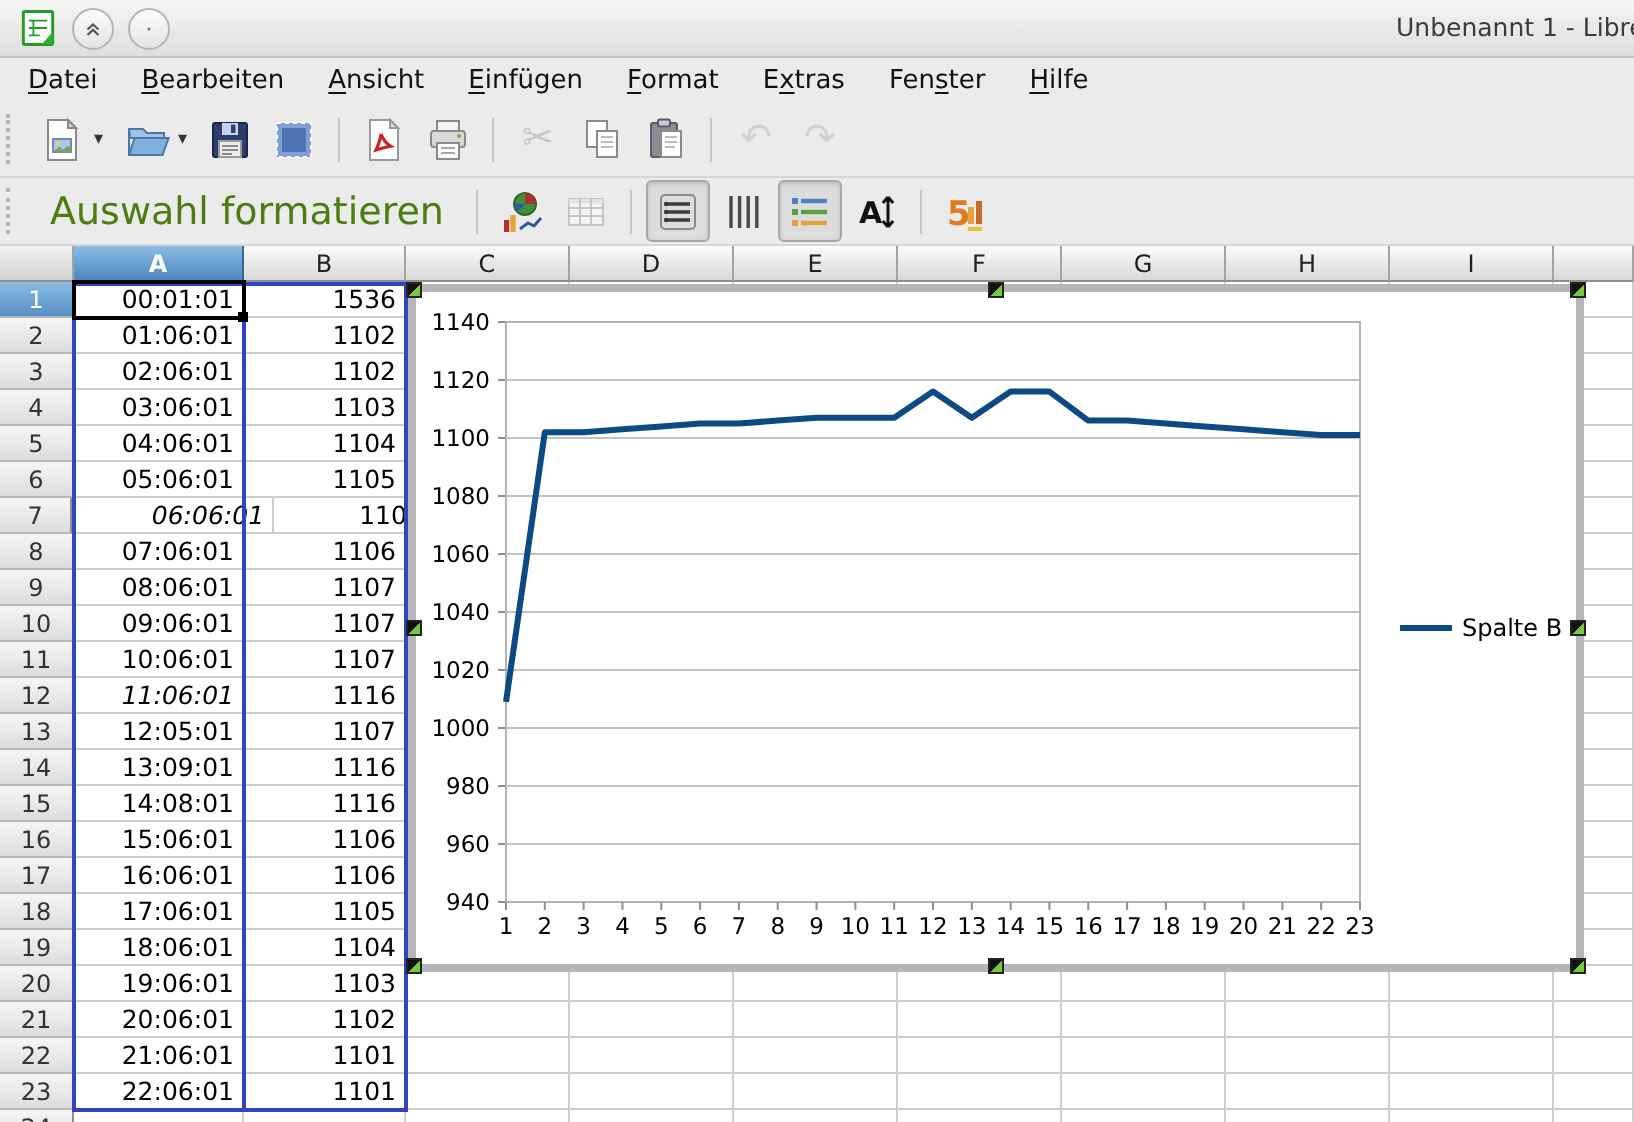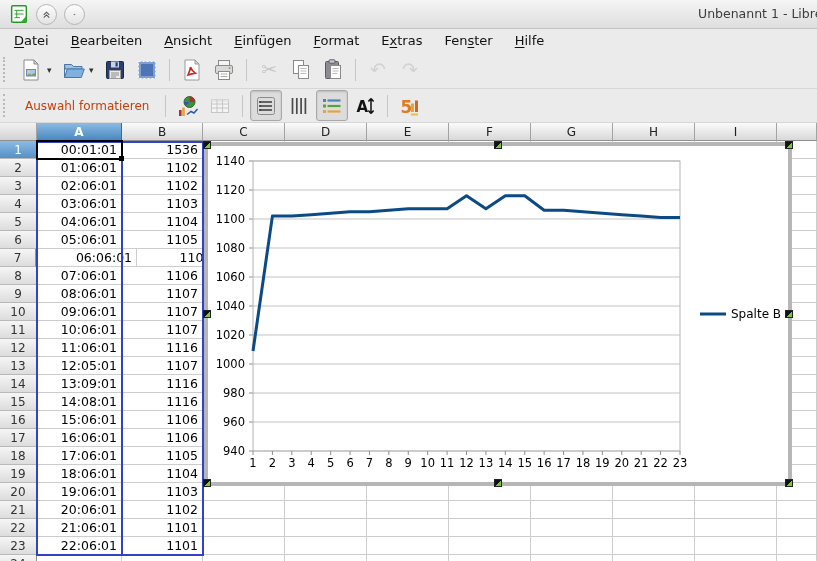--- a/index.html
+++ b/index.html
@@ -27,21 +27,21 @@
   .tbtn .glyph{font-size:19px;line-height:1;}
   .tbtn.pressed{background:#dcdcdc;border:1px solid #a8a8a8;box-shadow:inset 0 1px 2px rgba(0,0,0,.15);}
   .tbtn.disabled{opacity:.45;filter:grayscale(1);}
   .dd{width:10px;height:29px;display:flex;align-items:center;color:#333;}
   .dd::after{content:"▾";font-size:9px;}
   .tsep{width:1px;height:22px;background:#c6c6c6;margin:0 6px;}
   .combo{width:192px;height:23px;background:#fff;border:1px solid #9a9a9a;border-radius:3px;
          display:flex;align-items:center;padding:0 4px 0 8px;font-size:13px;justify-content:space-between;
          box-shadow:inset 0 1px 2px rgba(0,0,0,.08);margin-left:2px;}
   .combo .chev{color:#444;font-size:11px;}
-  .fmtbtn{padding:3px 10px;font-size:12px;color:#c2410c;border-radius:3px;}
+  .fmtbtn{padding:3px 10px;font-size:19px;color:#4d7c0f;border-radius:3px;}
   
   .sheet{position:relative;width:817px;height:439px;background:#fff;overflow:hidden;}
   .colheaders{display:flex;height:18px;}
   .ch,.corner{box-sizing:border-box;background:linear-gradient(#fbfbfb,#d8d8d8);
       border-right:1px solid #a3a3a3;border-bottom:1px solid #8f8f8f;
       font-size:12px;color:#222;display:flex;align-items:center;justify-content:center;}
   .corner{width:37px;background:linear-gradient(#f2f2f2,#d2d2d2);}
   .ch.sel{background:linear-gradient(#8cbbe4,#4a88c0);color:#fff;font-weight:bold;border-right:1px solid #39679b;}
   .row{display:flex;height:18px;}
   .rh{box-sizing:border-box;width:37px;background:linear-gradient(#f6f6f6,#dcdcdc);
@@ -333,21 +333,21 @@
         <div class="cell empty" style="width: 82px;"></div>
         <div class="cell empty" style="width: 82px;"></div>
         <div class="cell empty" style="width: 82px;"></div>
         <div class="cell empty" style="width: 82px;"></div>
         <div class="cell empty" style="width: 82px;"></div>
         <div class="cell empty" style="width: 82px;"></div>
         <div class="cell empty" style="width: 40px;"></div>
       </div>
       <div class="row">
         <div class="rh">7</div>
-        <div class="cell" style="width: 103px;">06:06:01</div>
+        <div class="cell" style="width: 103px; font-style: italic;">06:06:01</div>
         <div class="cell" style="width: 81px;">1105</div>
         <div class="cell empty" style="width: 82px;"></div>
         <div class="cell empty" style="width: 82px;"></div>
         <div class="cell empty" style="width: 82px;"></div>
         <div class="cell empty" style="width: 82px;"></div>
         <div class="cell empty" style="width: 82px;"></div>
         <div class="cell empty" style="width: 82px;"></div>
         <div class="cell empty" style="width: 82px;"></div>
         <div class="cell empty" style="width: 40px;"></div>
       </div>
@@ -398,21 +398,21 @@
         <div class="cell empty" style="width: 82px;"></div>
         <div class="cell empty" style="width: 82px;"></div>
         <div class="cell empty" style="width: 82px;"></div>
         <div class="cell empty" style="width: 82px;"></div>
         <div class="cell empty" style="width: 82px;"></div>
         <div class="cell empty" style="width: 82px;"></div>
         <div class="cell empty" style="width: 40px;"></div>
       </div>
       <div class="row">
         <div class="rh">12</div>
-        <div class="cell" style="width: 85px;">11:06:01</div>
+        <div class="cell" style="width: 85px; font-style: italic;">11:06:01</div>
         <div class="cell" style="width: 81px;">1116</div>
         <div class="cell empty" style="width: 82px;"></div>
         <div class="cell empty" style="width: 82px;"></div>
         <div class="cell empty" style="width: 82px;"></div>
         <div class="cell empty" style="width: 82px;"></div>
         <div class="cell empty" style="width: 82px;"></div>
         <div class="cell empty" style="width: 82px;"></div>
         <div class="cell empty" style="width: 82px;"></div>
         <div class="cell empty" style="width: 40px;"></div>
       </div>

